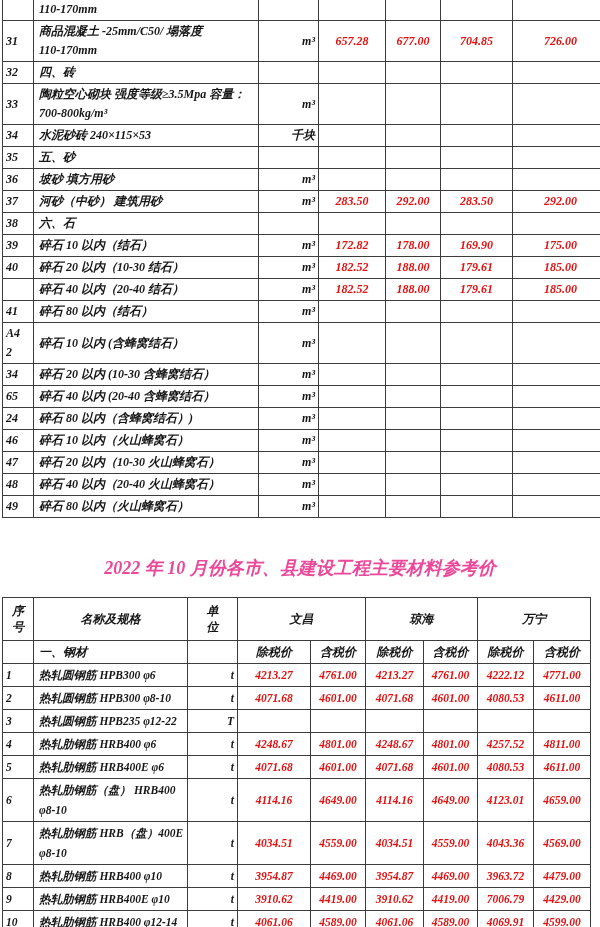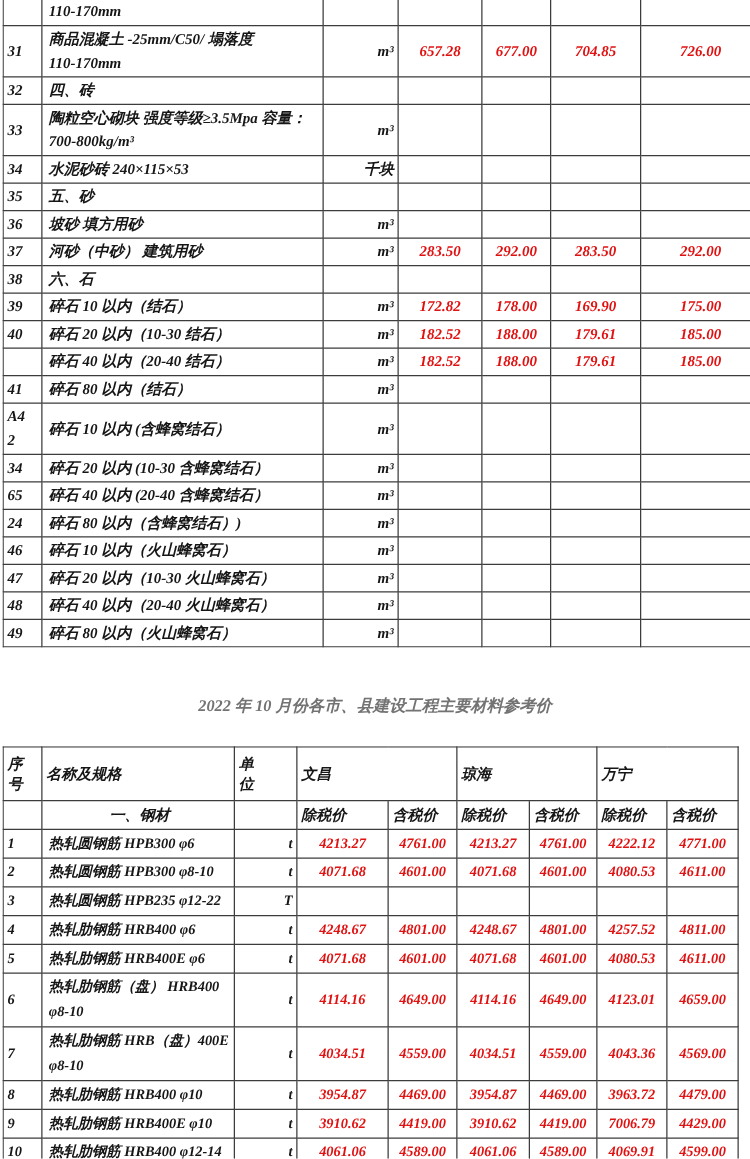--- a/index.html
+++ b/index.html
@@ -2,47 +2,47 @@
 <html><head>
 <meta charset="utf-8">
 <style>
   html,body { margin:0; padding:0; background:#ffffff; }
   .page {
     position:relative; width:600px; height:927px; background:#ffffff; overflow:hidden;
     font-family:"Liberation Serif","DejaVu Serif",serif; color:#161616;font-style:italic;
   }
   table { border-collapse:collapse; table-layout:fixed; }
   td, th { border:1px solid #3c3c3c; font-weight:bold; vertical-align:middle; padding:1px 3px; overflow:hidden; }
-  th { text-align:left; }
+  th { text-align:center; }
 
   
   .t1-wrap { position:absolute; left:2px; top:0; width:598px; overflow:hidden; }
   #t1 { width:606px; margin-top:-2px; }
   #t1 td { font-size:12px; line-height:19px; }
 
   
   .serial { white-space:pre-line; word-break:break-all; }
   .unit   { text-align:right; }
   .name   { text-align:left; white-space:pre-line; padding-left:5px; }
   .price  { text-align:center; color:#e01111; }
 
   
   .doc-title {
     position:absolute; top:556px; left:0; width:600px; text-align:center;
-    font-size:13px; font-weight:bold; color:#737373;
+    font-size:18px; font-weight:bold; color:#ec4899;
   }
 
   
   .t2-wrap { position:absolute; left:2px; top:597px; width:590px; overflow:hidden; }
   #t2 { width:588px; }
   #t2 td { font-size:11.5px; line-height:20px; }
   #t2 th { font-size:12px; line-height:16px; }
   #t2 thead tr.cityrow th { height:40px; white-space:pre-line; }
   #t2 thead tr.subhead th { height:20px; }
-  th.section { text-align:center; padding-left:5px; }
+  th.section { text-align:left; padding-left:5px; }
 </style>
 </head>
 <body>
 
 <div class="page">
 
   <div class="t1-wrap">
     <table id="t1">
       <colgroup>
         <col style="width:31px">

